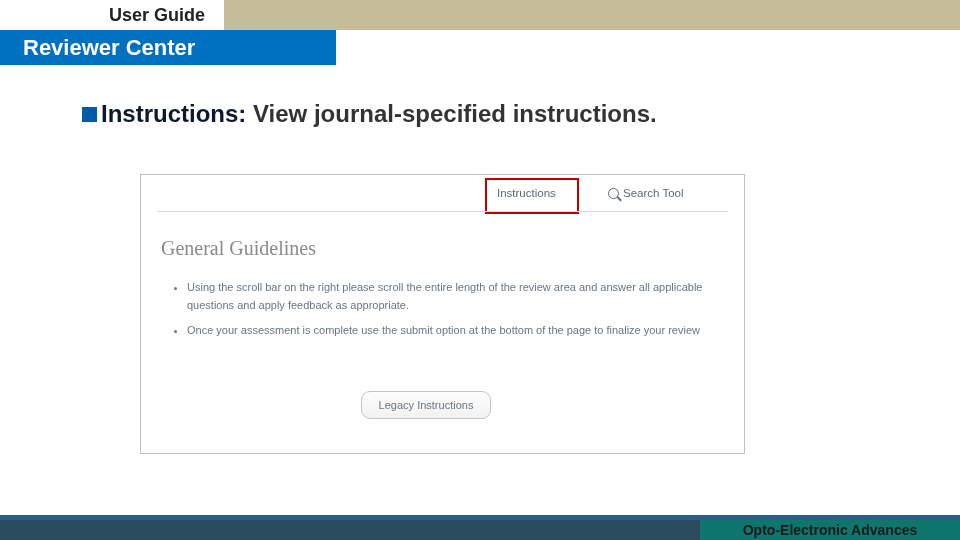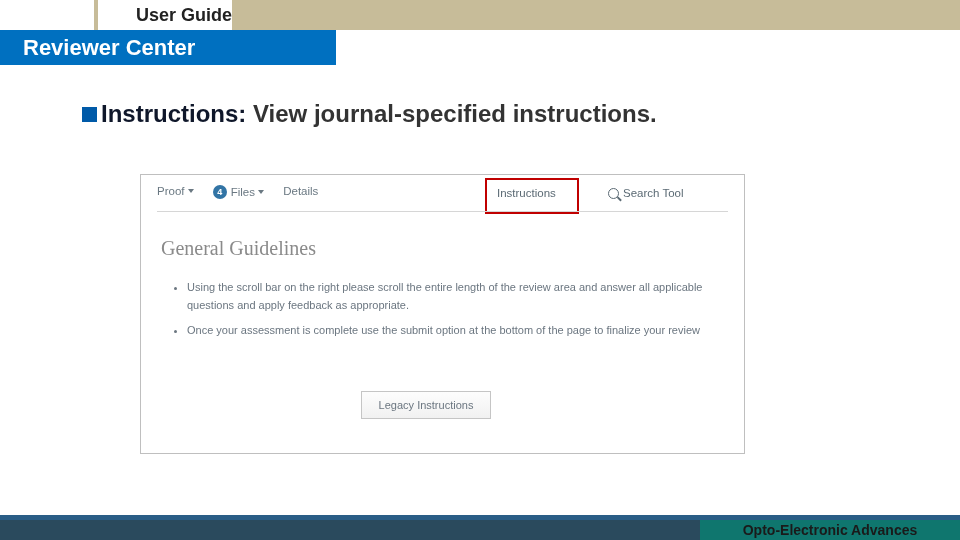--- a/index.html
+++ b/index.html
@@ -26,25 +26,25 @@
     position: absolute;
     top: 0;
     left: 0;
     width: 94px;
     height: 30px;
     background: #ffffff;
   }
   .top-bar-title {
     position: absolute;
     top: 0;
-    left: 98px;
+    left: 90px;
     width: 134px;
     height: 30px;
     background: #ffffff;
-    text-align: right;
+    text-align: center;
     line-height: 30px;
     font-weight: 700;
     font-size: 18px;
     color: #222;
   }
 
   
   .blue-bar {
     position: absolute;
     top: 30px;
@@ -212,21 +212,21 @@
     top: 216px;
     left: 220px;
     width: 128px;
     height: 26px;
     border: 1px solid #c5c5c5;
     background: linear-gradient(#fdfdfd, #f1f1f1);
     color: #6b7680;
     font-size: 11px;
     text-align: center;
     line-height: 26px;
-    border-radius: 0;
+    border-radius: 9px;
   }
 
   
   .footer-blue {
     position: absolute;
     bottom: 20px;
     left: 0;
     width: 960px;
     height: 5px;
     background: #2a5d86;
@@ -261,34 +261,20 @@
 <div class="top-bar-title">User Guide</div>
 
 <div class="blue-bar">Reviewer Center</div>
 
 <div class="main-heading">
   <span class="bullet"></span><span class="blue-text">Instructions:</span><span> View journal-specified instructions.</span>
 </div>
 
 <div class="shot">
 
-  <div class="shot-tabs">
-    <span class="tab">
-      <span>Proof</span>
-      <span class="caret"></span>
-    </span>
-    <span class="tab">
-      <span class="badge">4</span>
-      <span>Files</span>
-      <span class="caret"></span>
-    </span>
-    <span class="tab">
-      <span>Details</span>
-    </span>
-  </div>
 
   <div class="instr-highlight"></div>
   <div class="instr-tab">Instructions</div>
 
   <div class="search-tab">
     <span class="mag-icon"></span>
     <span>Search Tool</span>
   </div>
 
   <div class="tab-underline"></div>

